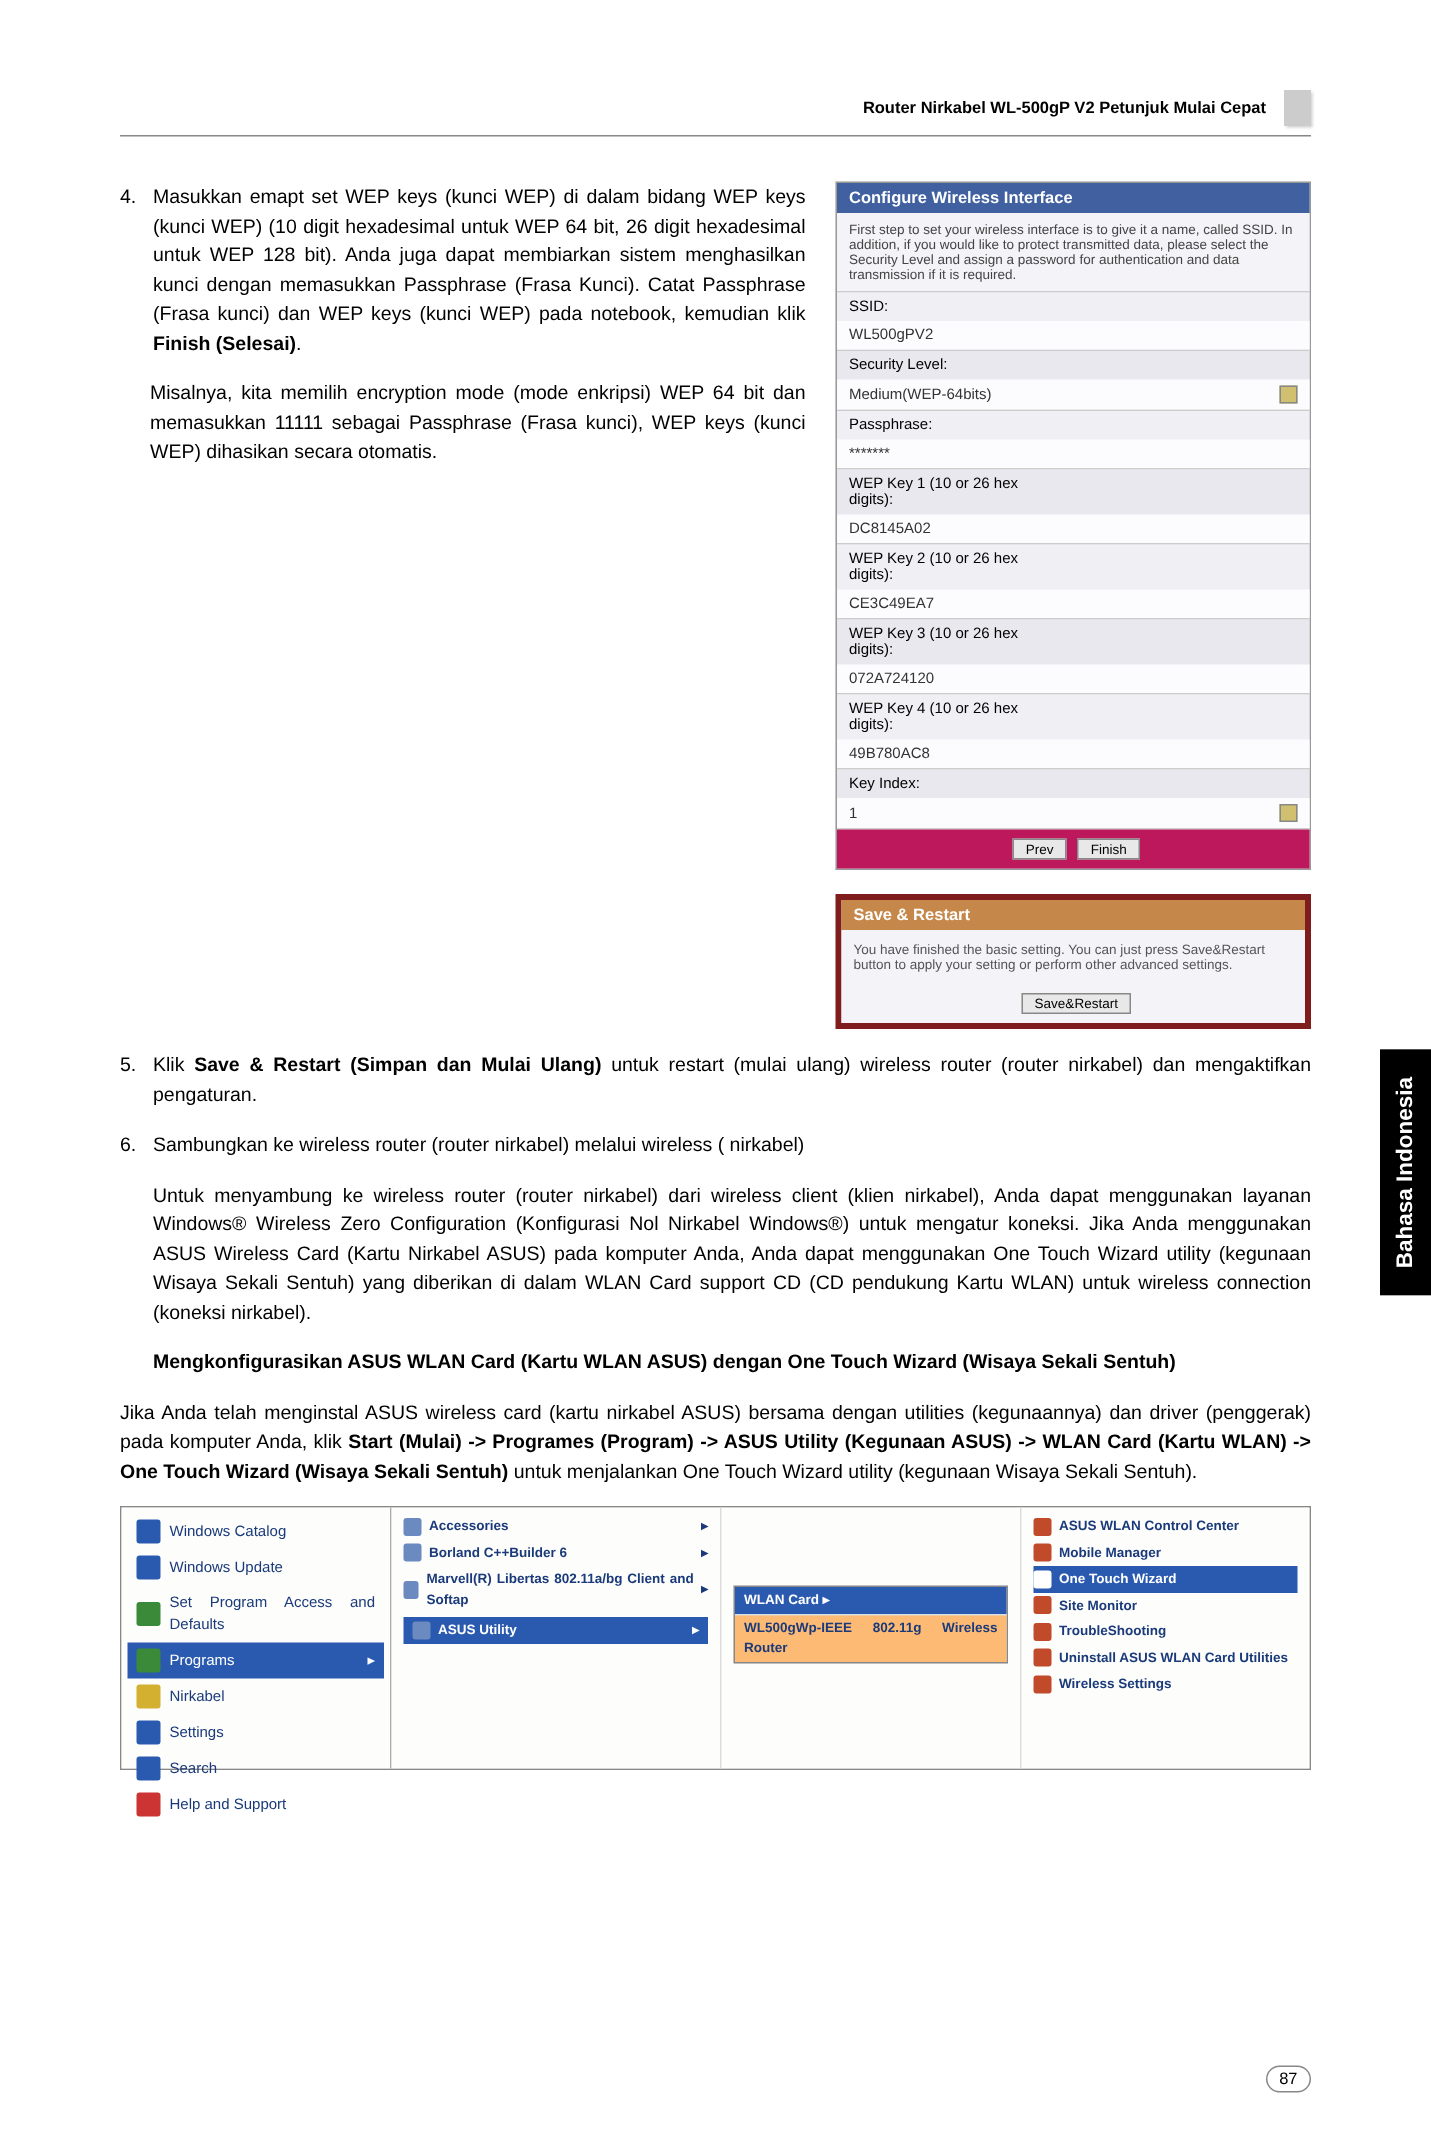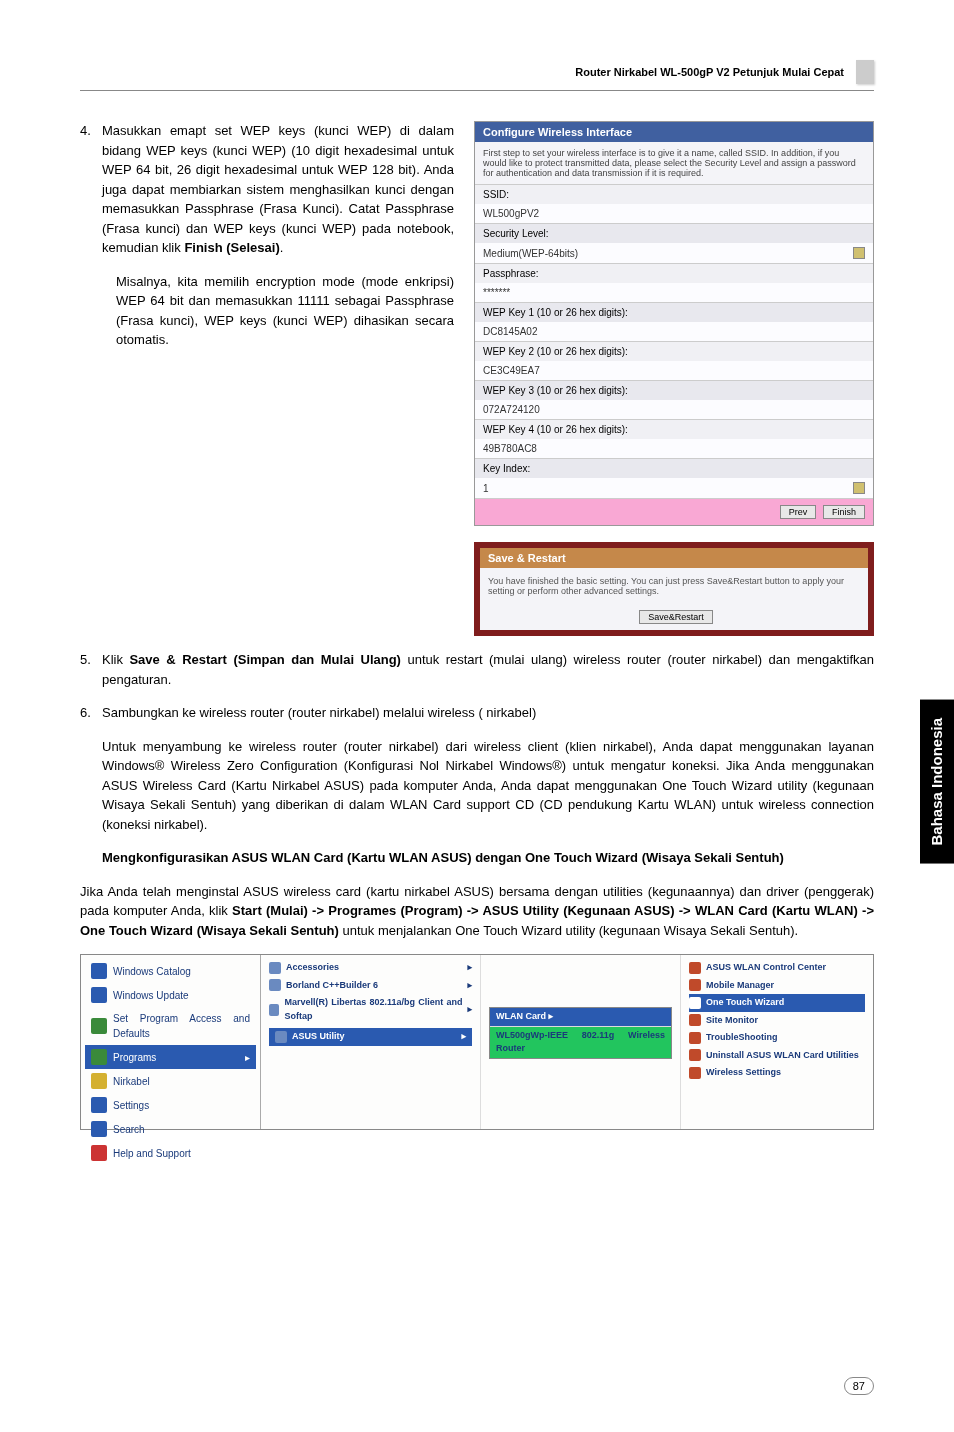--- a/index.html
+++ b/index.html
@@ -2,36 +2,36 @@
 <html><head>
 <meta charset="utf-8">
 <style>
   * { margin: 0; padding: 0; box-sizing: border-box; }
   body { width: 954px; height: 1432px; font-family: Arial, sans-serif; background: #fff; position: relative; color: #000; }
   .page { padding: 60px 80px 40px 80px; }
   .header-bar { display: flex; justify-content: flex-end; align-items: center; border-bottom: 1px solid #888; padding-bottom: 6px; margin-bottom: 30px; font-size: 11px; font-weight: bold; }
   .header-tab { width: 18px; height: 24px; background: #ccc; margin-left: 12px; box-shadow: 1px 1px 2px rgba(0,0,0,0.2); }
   .two-col { display: flex; gap: 20px; margin-bottom: 14px; }
   .left-col { flex: 1; font-size: 13px; line-height: 1.5; text-align: justify; }
-  .right-col { width: 400px; }
+  .right-col { width: 317px; }
   .num-item { display: flex; margin-bottom: 14px; }
   .num { width: 22px; flex-shrink: 0; }
-  .indent-block { margin-left: 36px; margin-bottom: 14px; }
+  .indent-block { margin-left: 20px; margin-bottom: 14px; }
   .panel { border: 1px solid #999; background: #e8e8f0; font-size: 10px; }
   .panel-header { background: #4060a0; color: #fff; padding: 4px 8px; font-weight: bold; font-size: 11px; }
   .panel-note { padding: 6px 8px; color: #444; font-size: 9px; border-bottom: 1px solid #ccc; background: #f4f4f8; }
   .panel-row { display: flex; border-bottom: 1px solid #ccc; background: #f0f0f4; flex-direction: column; }
   .panel-row:nth-child(even){ background: #e8e8ee; }
   .panel-label { width: 48%; padding: 4px 8px; }
   .panel-value { flex: 1; padding: 4px 8px; color: #333; background: #fcfcff; }
   .panel-value.sel { display:flex; justify-content:space-between; align-items:center;}
   .dd { width:12px; height:12px; background:#d0c070; border:1px solid #888;}
-  .panel-footer { text-align: right; padding: 6px 8px; background: #f9a8d4;}
+  .panel-footer { text-align: center; padding: 6px 8px; background: #be185d;}
   .btn-sm { display: inline-block; border: 1px solid #888; background: #e8e8e8; padding: 1px 8px; font-size: 9px; margin-left: 4px; }
-  .panel2 { border: 6px solid #7f1d1d; margin-top: 16px; font-size: 10px;}
+  .panel2 { border: 4px solid #7f1d1d; margin-top: 16px; font-size: 10px;}
   .panel2-header { background: #c5884a; color: #fff; padding: 4px 8px; font-weight: bold; font-size: 11px;}
   .panel2-body { padding: 8px; background: #f4f4f8; color: #555; font-size: 9px;}
   .panel2-footer { text-align: center; padding: 6px; background: #f4f4f8;}
   .body-text { font-size: 13px; line-height: 1.5; text-align: justify; }
   .body-block { margin-bottom: 14px; }
   .step5, .step6 { display: flex; margin-bottom: 14px; }
   .step-indent { margin-left: 22px; margin-bottom: 14px;}
   .bold { font-weight: bold; }
   .side-tab { position: absolute; right: 0; top: 700px; background: #000; color: #fff; padding: 18px 8px; writing-mode: vertical-rl; transform: rotate(180deg); font-weight: bold; font-size: 15px; text-align: center; line-height: 1.2;}
   .start-panel { border: 1px solid #888; background: #d8d4cc; margin-top: 8px; font-size: 10px; display: flex; height: 176px;}
@@ -44,21 +44,21 @@
   .ico.g { background:#3a8a3a;}
   .ico.r { background:#c33;}
   .ico.y { background:#d4b030;}
   .sp-right { flex:1; background:#fdfdfc; display:flex; position:relative;}
   .sp-col { padding:4px 8px; font-size:9px; color:#1a3a7a; border-right:1px solid #ddd;font-weight:bold;}
   .sp-col-row { display:flex; align-items:center; gap:5px; padding:2px 0;}
   .sm-ico { width:12px; height:12px; background:#6a8ac0; border-radius:2px;}
   .sp-sub-hl { background:#2a5ab0; color:#fff; padding:2px 6px; margin-top:3px; display:flex; align-items:center; gap:5px;}
   .sp-box { border:1px solid #888; background:#f2f2f2; font-size:9px;}
   .sp-box-hdr { background:#2a5ab0; color:#fff; padding:2px 6px;}
-  .sp-box-row { padding:2px 6px; background:#22c55e; border-top:1px solid #ddd;}
+  .sp-box-row { padding:2px 6px; background:#fdba74; border-top:1px solid #ddd;}
   .footer-pg { position:absolute; bottom:37px; right:80px; font-size:11px; border:1px solid #888; border-radius:10px; padding:2px 8px;}
 </style>
 </head>
 <body>
 
 <div class="page">
 
   <div class="header-bar">
     <span>Router Nirkabel WL-500gP V2    Petunjuk Mulai Cepat</span>
     <span class="header-tab"></span>

